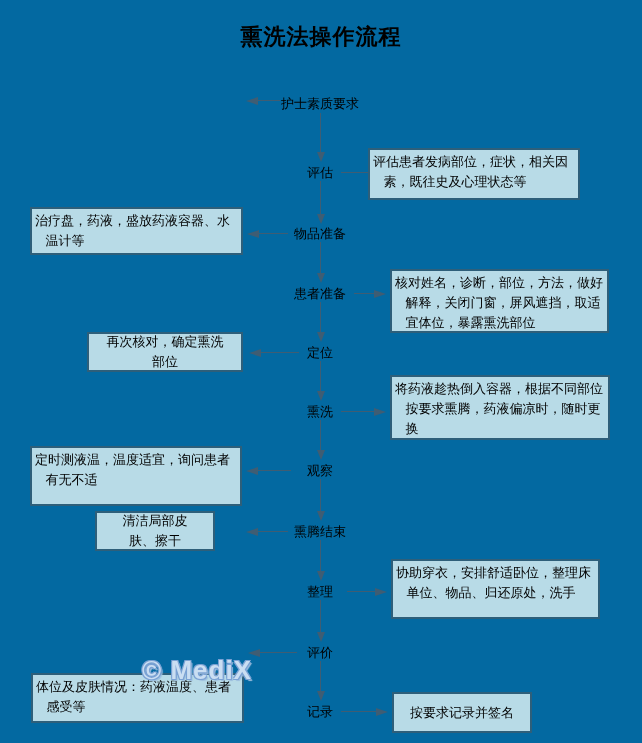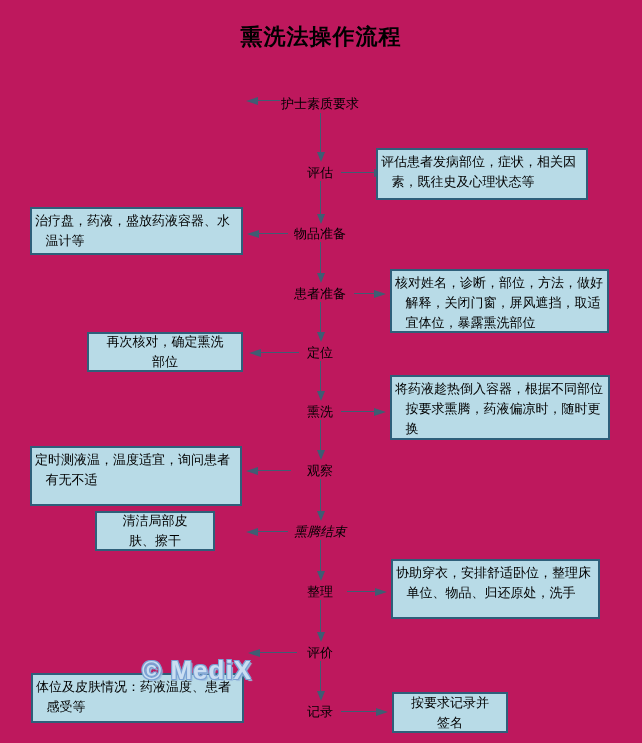--- a/index.html
+++ b/index.html
@@ -4,21 +4,21 @@
 <style>
   :root{
     --line:#3f5d73;
     --box-fill:#b8dbe7;
     --box-border:#2e5f7a;
   }
   html,body{margin:0;padding:0;background:#fff;}
   .canvas{
     position:relative;
     width:642px;height:743px;
-    background:#be185d;
+    background:#0369a1;
     font-family:"Liberation Sans","DejaVu Sans",sans-serif;
     color:#000;
     overflow:hidden;
   }
   .title{
     position:absolute;top:22px;left:0;width:100%;
     text-align:center;font-size:22px;font-weight:bold;
     letter-spacing:1px;margin:0;
   }
   .fbox{
@@ -68,21 +68,21 @@
 
   <h1 class="title">熏洗法操作流程</h1>
 
   <span class="flowlabel" style="left:320px;top:96px;">护士素质要求</span>
   <span class="flowlabel" style="left:320px;top:165px;">评估</span>
   <span class="flowlabel" style="left:320px;top:226px;">物品准备</span>
   <span class="flowlabel" style="left:320px;top:286px;">患者准备</span>
   <span class="flowlabel" style="left:320px;top:345px;">定位</span>
   <span class="flowlabel" style="left:320px;top:404px;">熏洗</span>
   <span class="flowlabel" style="left:320px;top:463px;">观察</span>
-  <span class="flowlabel" style="left:320px;top:524px;font-style:italic;">熏腾结束</span>
+  <span class="flowlabel" style="left:320px;top:524px;">熏腾结束</span>
   <span class="flowlabel" style="left:320px;top:584px;">整理</span>
   <span class="flowlabel" style="left:320px;top:645px;">评价</span>
   <span class="flowlabel" style="left:320px;top:704px;">记录</span>
 
   <div class="vline" style="left:320px;top:113px;height:39px;"></div>
   <div class="arr-down" style="left:317px;top:152px;"></div>
   <div class="vline" style="left:320px;top:181px;height:33px;"></div>
   <div class="arr-down" style="left:317px;top:214px;"></div>
   <div class="vline" style="left:320px;top:242px;height:31px;"></div>
   <div class="arr-down" style="left:317px;top:273px;"></div>
@@ -124,21 +124,21 @@
   <div class="arr-right" style="left:375px;top:588px;"></div>
   <div class="hline" style="left:341px;top:711px;width:35px;"></div>
   <div class="arr-right" style="left:376px;top:708px;"></div>
 
   <div class="fbox hbox" style="left:30px;top:207px;width:213px;height:48px;">治疗盘，药液，盛放药液容器、水温计等</div>
   <div class="fbox cbox" style="left:87px;top:332px;width:156px;height:40px;">再次核对，确定熏洗部位</div>
   <div class="fbox hbox" style="left:30px;top:446px;width:212px;height:60px;">定时测液温，温度适宜，询问患者有无不适</div>
   <div class="fbox cbox" style="left:95px;top:511px;width:120px;height:40px;">清洁局部皮肤、擦干</div>
   <div class="fbox hbox" style="left:31px;top:627px;width:213px;height:50px;margin-top:46px;">体位及皮肤情况：药液温度、患者感受等</div>
 
-  <div class="fbox hbox" style="left:376px;top:148px;width:212px;height:52px;">评估患者发病部位，症状，相关因素，既往史及心理状态等</div>
+  <div class="fbox hbox" style="left:368px;top:148px;width:212px;height:52px;">评估患者发病部位，症状，相关因素，既往史及心理状态等</div>
   <div class="fbox hbox" style="left:390px;top:269px;width:219px;height:64px;">核对姓名，诊断，部位，方法，做好解释，关闭门窗，屏风遮挡，取适宜体位，暴露熏洗部位</div>
   <div class="fbox hbox" style="left:390px;top:375px;width:220px;height:65px;">将药液趁热倒入容器，根据不同部位按要求熏腾，药液偏凉时，随时更换</div>
   <div class="fbox hbox" style="left:391px;top:559px;width:209px;height:60px;">协助穿衣，安排舒适卧位，整理床单位、物品、归还原处，洗手</div>
-  <div class="fbox cbox" style="left:392px;top:692px;width:116px;height:41px;">按要求记录并签名</div>
+  <div class="fbox cbox" style="left:392px;top:692px;width:140px;height:41px;">按要求记录并签名</div>
 
   <div class="watermark">© MediX</div>
 
 </div>
 
 </body></html>

